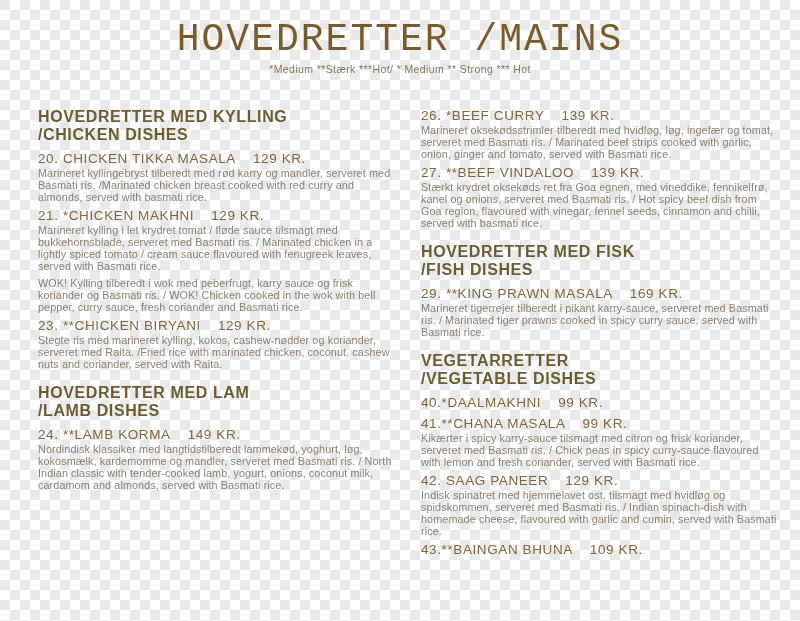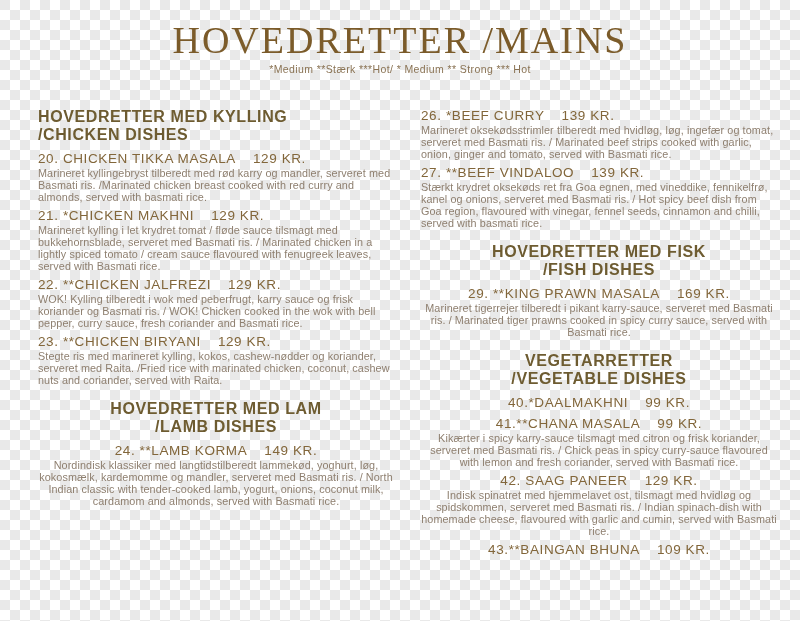--- a/index.html
+++ b/index.html
@@ -26,42 +26,42 @@
     --desc-color: #8e7f6f;
   }
   .menu-header {
     position: absolute;
     top: 20px;
     left: 0;
     width: 800px;
     text-align: center;
   }
   .menu-title {
-    font-family: Liberation Serif, serif;
+    font-family: Liberation Mono, monospace;
     font-weight: 400;
     font-size: 38px;
     line-height: 40px;
     letter-spacing: 2px;
     color: var(--title-color);
   }
   .menu-subtitle {
     margin-top: 3px;
     font-size: 10.5px;
     letter-spacing: 0.4px;
     color: var(--subtitle-color);
   }
   .menu-column {
     position: absolute;
     top: 108px;
     width: 356px;
   }
   .menu-column.left  { left: 38px;  }
   .menu-column.right { left: 421px; }
   .menu-section { margin-bottom: 2px; }
-  .menu-section + .menu-section { margin-top: 14px; text-align: center; }
+  .menu-section + .menu-section { margin-top: 14px; }
   .section-heading {
     font-size: 16px;
     line-height: 18px;
     font-weight: 700;
     letter-spacing: 0.6px;
     color: var(--heading-color);
     margin-bottom: 7px;
     white-space: pre-line;
   }
   .menu-item { margin-bottom: 5px; }
@@ -98,21 +98,20 @@
 /CHICKEN DISHES</h2>
       <div class="menu-item">
         <div class="item-title">20. CHICKEN TIKKA MASALA<span class="item-price">129 KR.</span></div>
         <div class="item-desc">Marineret kyllingebryst tilberedt med rød karry og mandler, serveret med Basmati ris.  /Marinated chicken breast cooked with red curry and almonds, served with basmati rice.</div>
       </div>
       <div class="menu-item">
         <div class="item-title">21. *CHICKEN MAKHNI<span class="item-price">129 KR.</span></div>
         <div class="item-desc">Marineret kylling i let krydret tomat / fløde sauce tilsmagt med bukkehornsblade, serveret med Basmati ris.  / Marinated chicken in a lightly spiced tomato / cream sauce flavoured with fenugreek leaves, served with Basmati rice.</div>
       </div>
       <div class="menu-item">
-        <div class="item-title">22. **CHICKEN JALFREZI<span class="item-price">129 KR.</span></div>
         <div class="item-desc">WOK! Kylling tilberedt i wok med peberfrugt, karry sauce og frisk koriander og Basmati ris.  / WOK! Chicken cooked in the wok with bell pepper, curry sauce, fresh coriander and Basmati rice.</div>
       </div>
       <div class="menu-item">
         <div class="item-title">23. **CHICKEN BIRYANI<span class="item-price">129 KR.</span></div>
         <div class="item-desc">Stegte ris med marineret kylling, kokos, cashew-nødder og koriander, serveret med Raita.  /Fried rice with marinated chicken, coconut, cashew nuts and coriander, served with Raita.</div>
       </div>
     </section>
     <section class="menu-section">
       <h2 class="section-heading">HOVEDRETTER MED LAM
 /LAMB DISHES</h2>

